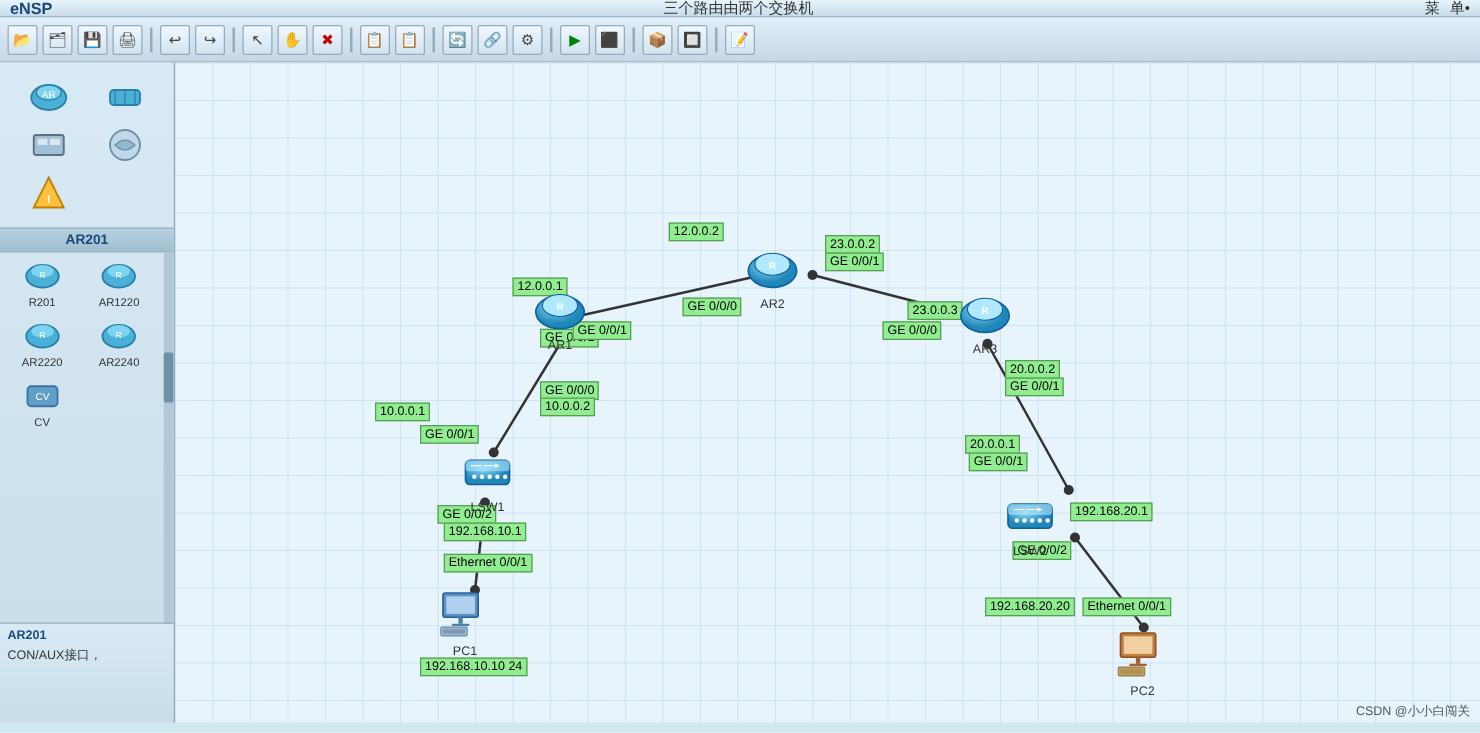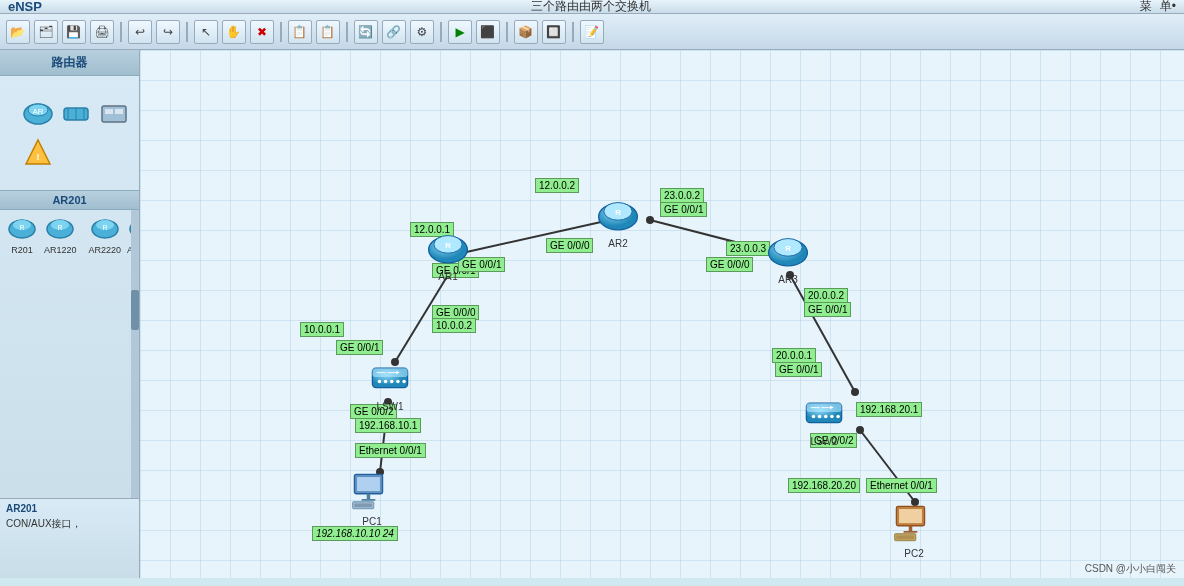--- a/index.html
+++ b/index.html
@@ -80,22 +80,22 @@
       background: linear-gradient(to bottom, #b8d0e0, #a0bece);
       padding: 4px 8px;
       font-size: 12px;
       font-weight: bold;
       color: #1a4a7a;
       border-bottom: 1px solid #8aacbe;
       text-align: center;
     }
     #device-icons {
       display: grid;
-      grid-template-columns: repeat(4, 1fr);
-      padding: 22px;
+      grid-template-columns: repeat(2, 1fr);
+      padding: 12px;
       gap: 6px;
     }
     .device-icon {
       display: flex;
       flex-direction: column;
       align-items: center;
       cursor: pointer;
     }
     .device-icon-img {
       width: 32px;
@@ -116,21 +116,21 @@
       text-align: center;
     }
 
     #device-list {
       overflow-y: auto;
       flex: 1;
       position: relative;
     }
     #device-list-scroll {
       display: flex;
-      flex-direction: row;
+      flex-direction: column;
     }
     .device-list-row {
       display: grid;
       grid-template-columns: 1fr 1fr;
       padding: 3px 6px;
       gap: 6px;
     }
     .device-list-item {
       display: flex;
       flex-direction: column;
@@ -292,21 +292,20 @@
   <div class="toolbar-separator"></div>
   <div class="toolbar-btn">📦</div>
   <div class="toolbar-btn">🔲</div>
   <div class="toolbar-separator"></div>
   <div class="toolbar-btn">📝</div>
 </div>
 
 <div id="main">
 
   <div id="sidebar" style="position:relative;">
-    <div id="sidebar-header">路由器</div>
 
     <div id="device-icons">
 
       <div class="device-icon">
         <div class="device-icon-img">
           <svg width="32" height="32" viewBox="0 0 32 32">
             <ellipse cx="16" cy="16" rx="14" ry="10" fill="#4ab0d8" stroke="#2a80a8" stroke-width="1.5"></ellipse>
             <ellipse cx="16" cy="12" rx="10" ry="6" fill="#7dd4f0" stroke="#2a80a8" stroke-width="1"></ellipse>
             <text x="16" y="16" text-anchor="middle" fill="white" font-size="8">AR</text>
           </svg>
@@ -480,21 +479,21 @@
     <div class="net-label" style="left:215px;top:368px;">192.168.10.1</div>
     <div class="net-label" style="left:215px;top:393px;">Ethernet 0/0/1</div>
 
     <div class="net-label" style="left:632px;top:298px;">20.0.0.1</div>
     <div class="net-label" style="left:635px;top:312px;">GE 0/0/1</div>
     <div class="net-label" style="left:670px;top:383px;">GE 0/0/2</div>
     <div class="net-label" style="left:716px;top:352px;">192.168.20.1</div>
     <div class="net-label" style="left:648px;top:428px;">192.168.20.20</div>
     <div class="net-label" style="left:726px;top:428px;">Ethernet 0/0/1</div>
 
-    <div class="net-label" style="left:172px;top:476px;font-style:italic;">192.168.10.10 24</div>
+    <div class="net-label" style="left:196px;top:476px;">192.168.10.10 24</div>
 
     <div class="net-device" style="left:286px;top:175px;">
       <svg class="router-icon" viewBox="0 0 50 50">
         <defs>
           <radialGradient id="rg1" cx="40%" cy="35%">
             <stop offset="0%" stop-color="#90d8f8"></stop>
             <stop offset="100%" stop-color="#2088b8"></stop>
           </radialGradient>
         </defs>
         <ellipse cx="25" cy="28" rx="22" ry="15" fill="url(#rg1)" stroke="#1060a0" stroke-width="1.5"></ellipse>

